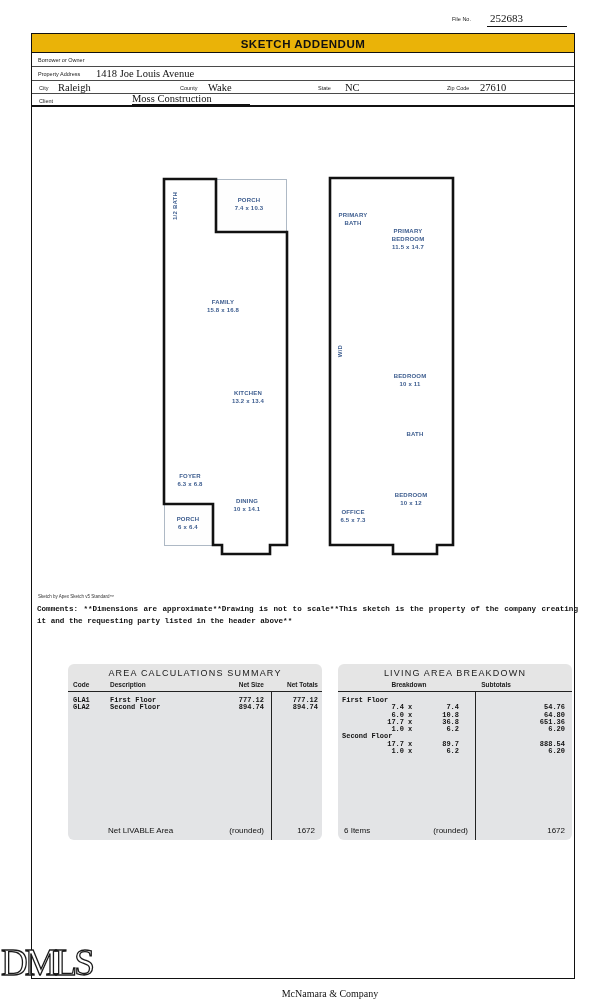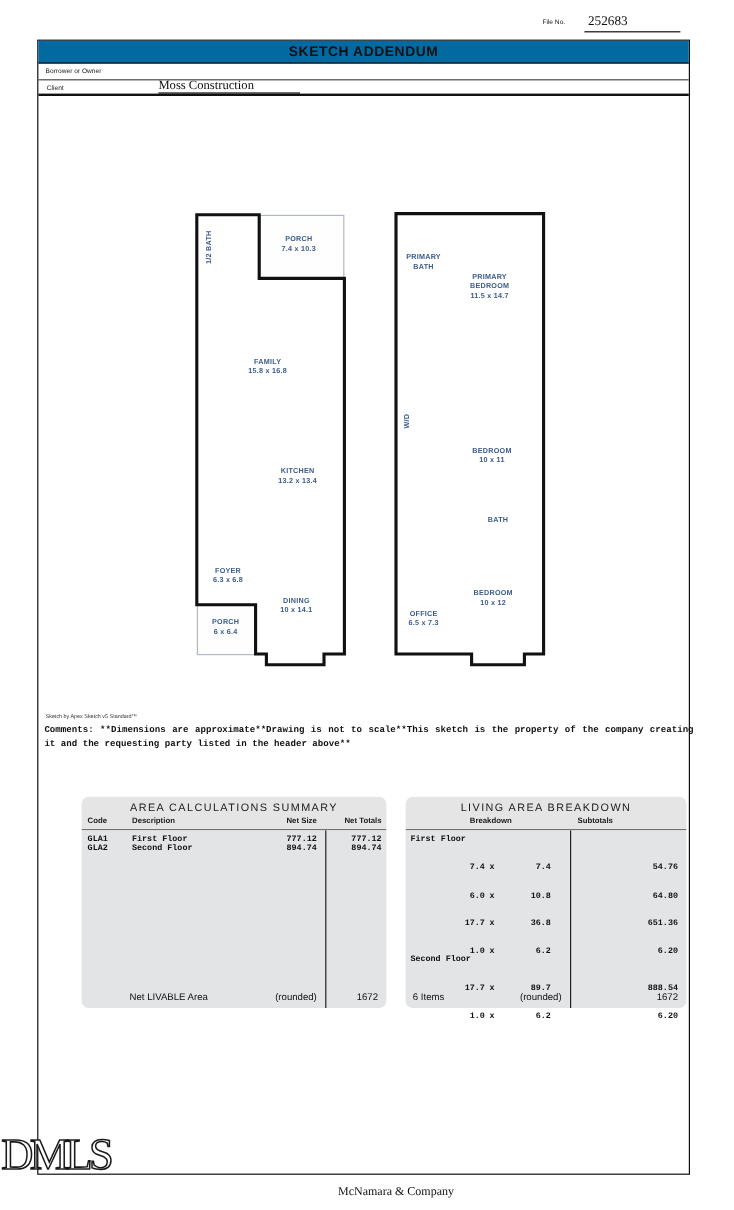--- a/index.html
+++ b/index.html
@@ -8,21 +8,21 @@
     font-family:"Liberation Sans",sans-serif;color:#111;overflow:hidden;
   }
 
   
   .fileno-label{position:absolute;left:452px;top:16px;font-size:5.5px;color:#222;}
   .fileno-value{position:absolute;left:490px;top:12px;font-family:"Liberation Serif",serif;font-size:11px;}
   .fileno-line{position:absolute;left:487px;top:26px;width:80px;height:1px;background:#111;}
 
   
   .doc-box{position:absolute;left:31px;top:33px;width:544px;height:946px;border:1.5px solid #111;box-sizing:border-box;}
-  .title-bar{height:19px;background:#0369a1;border-bottom:1px solid #111;text-align:center;box-sizing:border-box;}
+  .title-bar{height:19px;background:#eab308;border-bottom:1px solid #111;text-align:center;box-sizing:border-box;}
   .title-bar span{font-weight:bold;font-size:11.5px;letter-spacing:.5px;line-height:19px;}
   .form-row{position:relative;box-sizing:border-box;border-bottom:1px solid #4a4a4a;}
   .form-row .lbl{position:absolute;font-size:5.5px;color:#222;top:4px;}
   .form-row .val{position:absolute;font-family:"Liberation Serif",serif;font-size:10.5px;top:1px;}
   .row-borrower{height:14px;}
   .row-property{height:14px;}
   .row-city{height:13px;}
   .row-client{height:11px;border-bottom:none;}
   .row-client .val{top:-1px;border-bottom:1px solid #111;width:118px;margin-left:36px;}
   .sketch-area{position:relative;border-top:2px solid #111;height:873px;box-sizing:border-box;}
@@ -57,21 +57,21 @@
     position:relative;background:#e3e4e6;border-radius:0 0 6px 6px;height:148px;
     font-family:"Liberation Mono",monospace;font-weight:bold;font-size:7px;line-height:7.3px;
   }
   .t-divider{position:absolute;top:0;bottom:0;width:1px;background:#222;}
   .t-rows{padding-top:5px;}
   .t1-row{display:flex;padding-left:5px;}
   .t1-row .c1{width:37px;}
   .t1-row .c2{width:110px;}
   .t1-row .c3{width:44px;text-align:right;}
   .t1-row .c4{width:54px;text-align:right;}
-  .t2-row{display:flex;padding-left:4px;margin-top:16px;}
+  .t2-row{display:flex;padding-left:4px;}
   .t2-row .cw{width:62px;text-align:right;}
   .t2-row .cx{width:12px;text-align:center;}
   .t2-row .ch{width:43px;text-align:right;}
   .t2-row .cs{width:106px;text-align:right;}
   .t2-section{padding-left:4px;}
   .t-footer span{position:absolute;bottom:6px;font-family:"Liberation Sans",sans-serif;font-weight:normal;font-size:8px;color:#111;}
 
   
   .watermark{
     position:absolute;left:1px;top:941px;z-index:5;
@@ -90,21 +90,35 @@
 
 <div class="doc-box">
   <div class="title-bar">
     <span>SKETCH ADDENDUM</span>
   </div>
 
   <div class="form-row row-borrower">
     <span class="lbl" style="left:6px">Borrower or Owner</span>
   </div>
 
-
+  <div class="form-row row-property">
+    <span class="lbl" style="left:6px">Property Address</span>
+    <span class="val" style="left:64px">1418 Joe Louis Avenue</span>
+  </div>
+
+  <div class="form-row row-city">
+    <span class="lbl" style="left:7px">City</span>
+    <span class="val" style="left:26px">Raleigh</span>
+    <span class="lbl" style="left:148px">County</span>
+    <span class="val" style="left:176px">Wake</span>
+    <span class="lbl" style="left:286px">State</span>
+    <span class="val" style="left:313px">NC</span>
+    <span class="lbl" style="left:415px">Zip Code</span>
+    <span class="val" style="left:448px">27610</span>
+  </div>
 
   <div class="form-row row-client">
     <span class="lbl" style="left:7px">Client</span>
     <span class="val" style="left:64px">Moss Construction</span>
   </div>
 
   <div class="sketch-area"></div>
 </div>
 
 <svg class="plan" width="612" height="1008" viewBox="0 0 612 1008">

